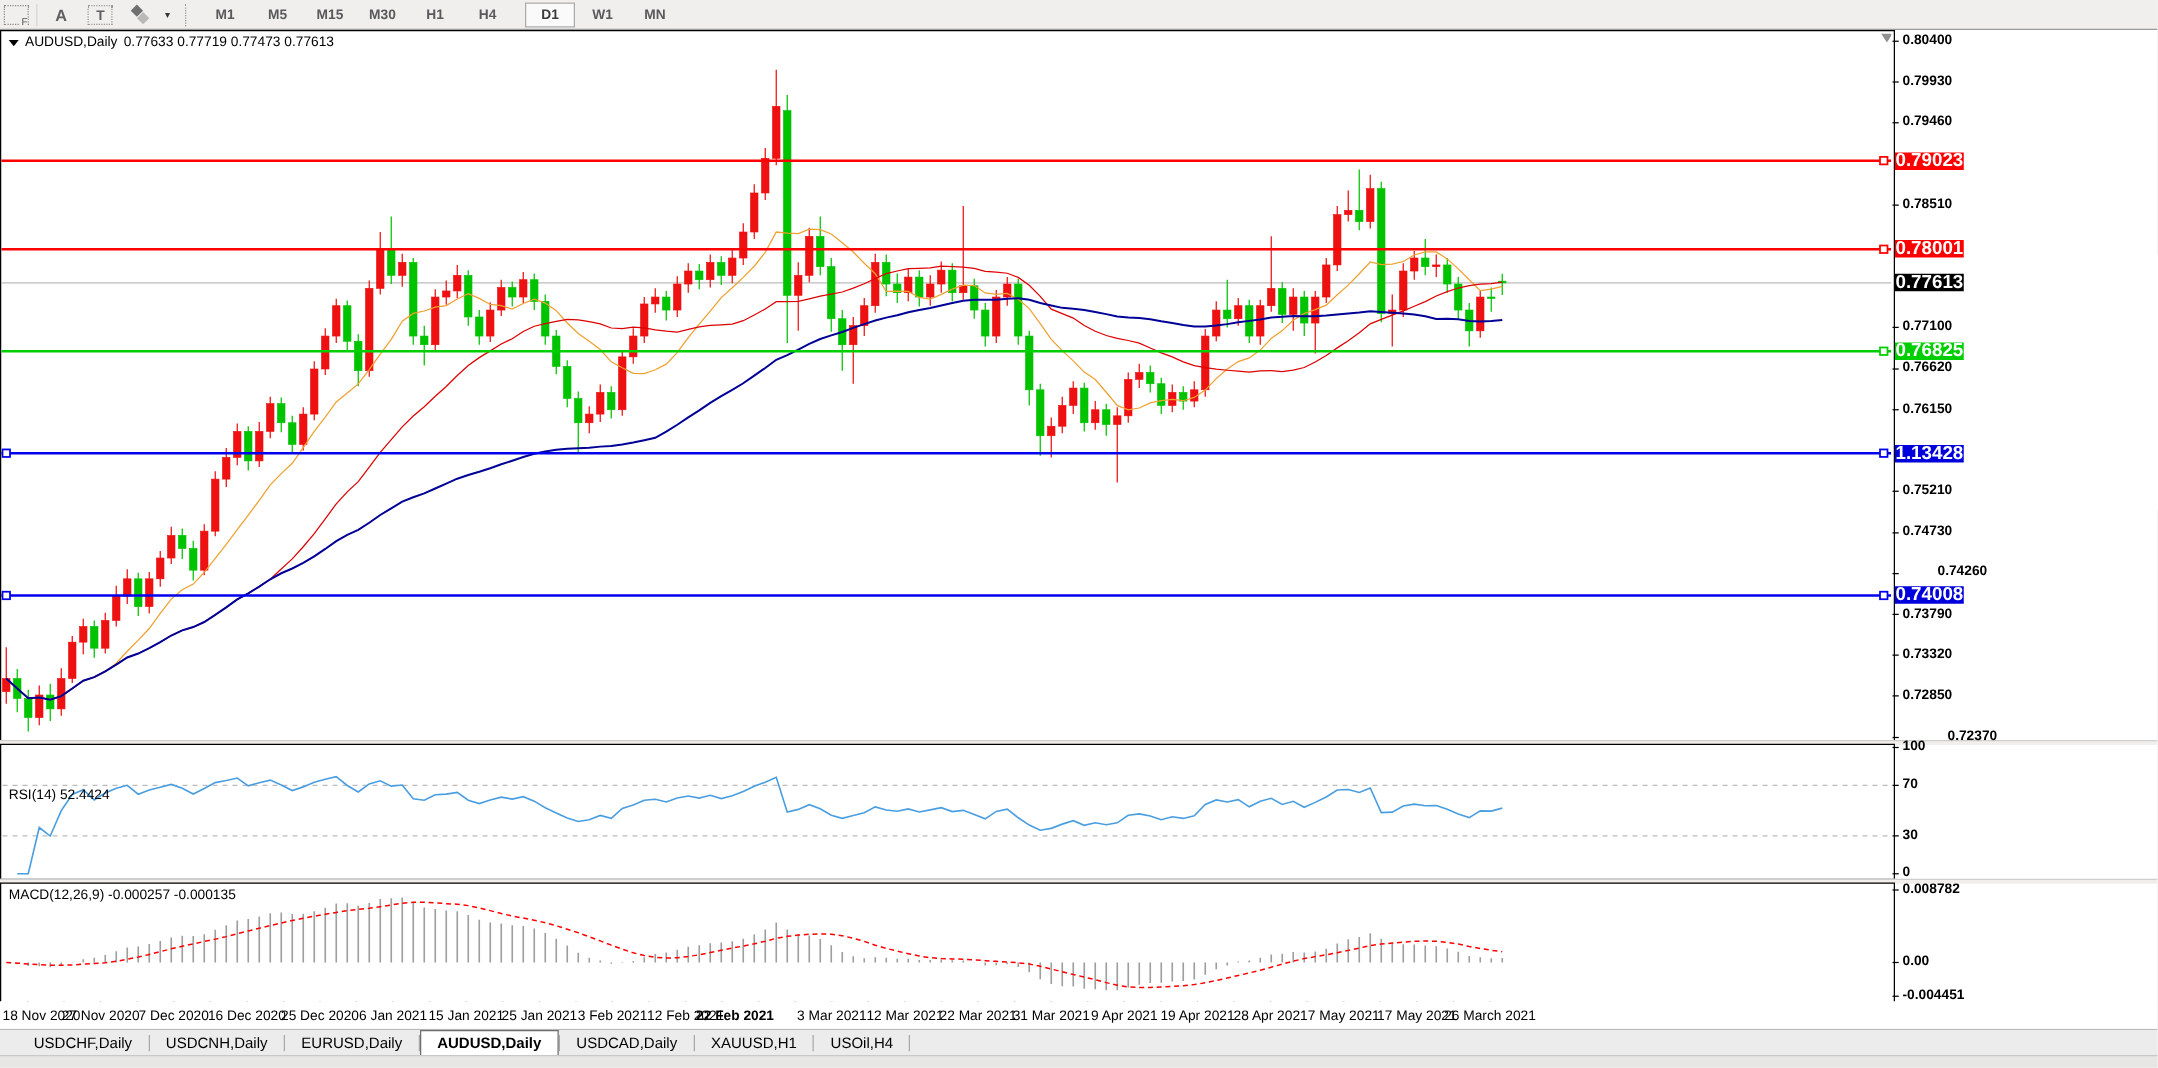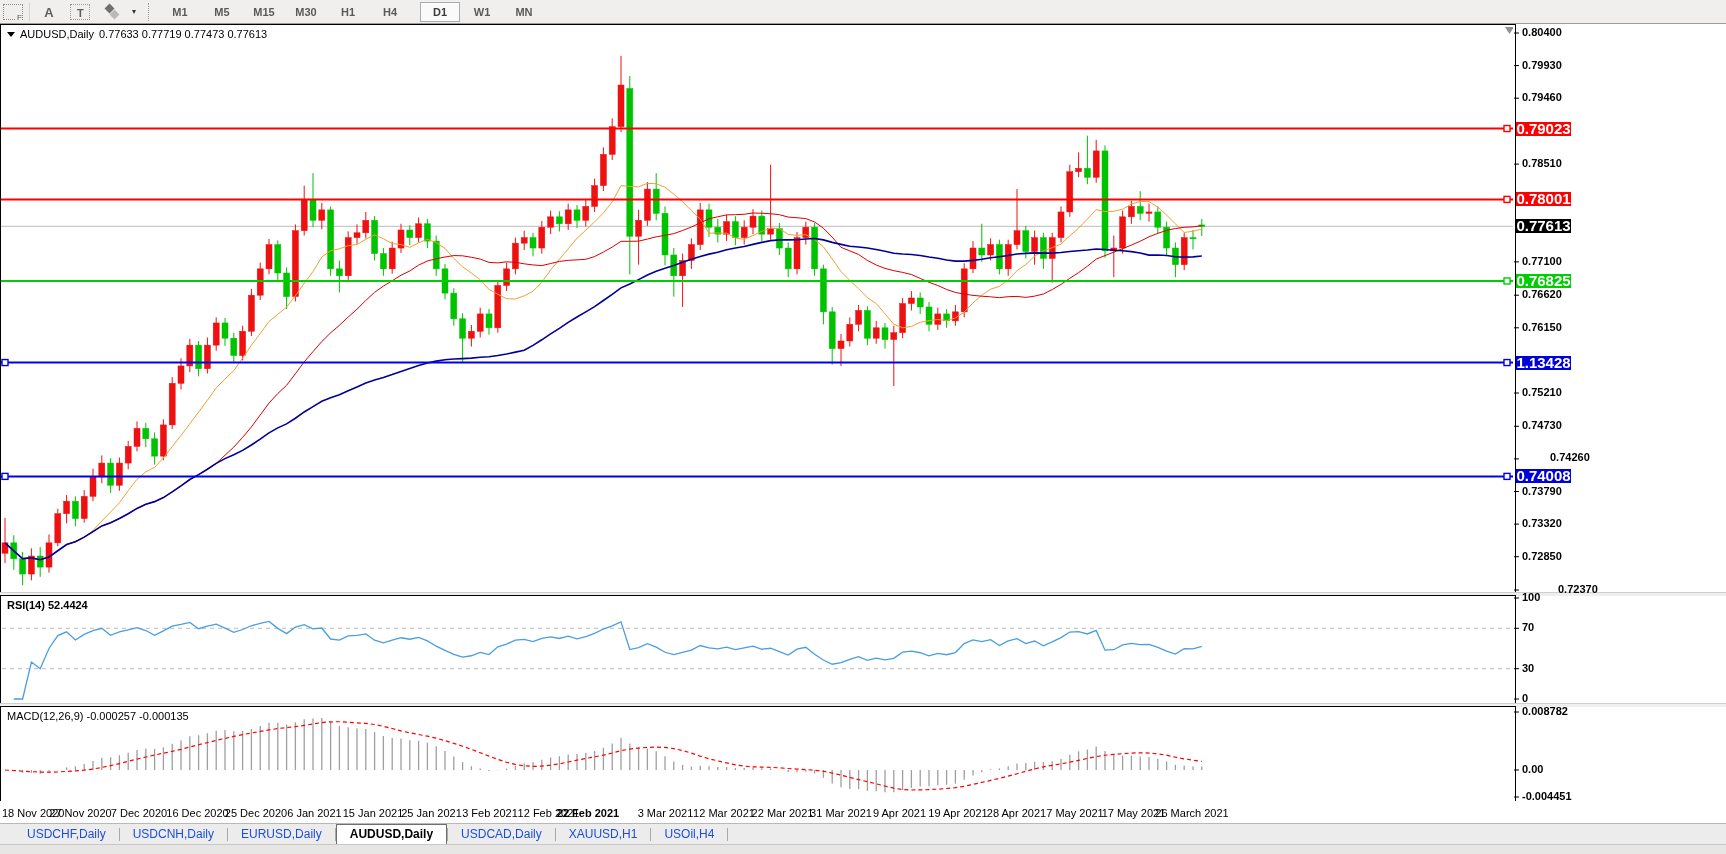--- a/index.html
+++ b/index.html
@@ -34,37 +34,37 @@
   .pane.rsi{top:595px;width:1514px;height:107px;}
   .pane.macd{top:706px;width:1514px;height:95px;}
   .pane-sep{position:absolute;left:0;width:1726px;background:#f0efee;border-top:1px solid #cfcfcf;border-bottom:1px solid #ffffff;}
   .sep1{top:592px;height:3px;}
   .sep2{top:703px;height:3px;}
   svg.overlay{position:absolute;left:0;top:0;pointer-events:none;z-index:5;}
 
   .chart-title{position:absolute;left:7px;top:28px;z-index:10;font-size:11px;color:#000;display:flex;align-items:center;gap:5px;}
   .title-caret{width:0;height:0;border-left:4px solid transparent;border-right:4px solid transparent;border-top:5px solid #000;display:inline-block;}
   .pane-label{position:absolute;left:7px;z-index:10;font-size:11px;color:#000;}
-  .rsi-label{top:599px;font-weight:bold;}
+  .rsi-label{top:630px;}
   .macd-label{top:710px;}
 
   
   .axis-tick-label{position:absolute;left:1522px;z-index:10;font-size:11px;color:#000;font-weight:bold;}
   .price-badge{position:absolute;left:1516px;z-index:11;width:55px;height:14px;line-height:14px;
     font-size:15px;font-weight:bold;text-align:center;color:#fff;}
 
   
   .date-axis{position:absolute;left:0;top:801px;width:1726px;height:22px;background:#fff;z-index:9;}
   .date-label{position:absolute;top:6px;font-size:11px;color:#000;white-space:nowrap;transform:translateX(-50%);}
   .date-label.first{transform:none;}
 
   
   .tab-bar{position:absolute;left:0;top:823px;width:1726px;height:21px;background:#ececec;
     border-top:1px solid #b8b8b8;display:flex;align-items:flex-end;padding-left:14px;box-sizing:border-box;}
-  .tab{height:19px;line-height:19px;padding:0 13px;font-size:12px;color:#1d4ed8;position:relative;}
+  .tab{height:19px;line-height:19px;padding:0 13px;font-size:12px;color:#000000;position:relative;}
   .tab.active{background:#ffffff;border:1px solid #6e6e6e;border-bottom:none;color:#000;font-weight:bold;z-index:2;}
   .tab-sep{width:1px;height:13px;background:#a9a9a9;margin-bottom:3px;}
   .status-strip{position:absolute;left:0;top:844px;width:1726px;height:10px;background:#e7e6e5;border-top:1px solid #c8c8c8;}
 </style>
 </head>
 <body>
 
 <div class="window">
 
   <div class="toolbar">

